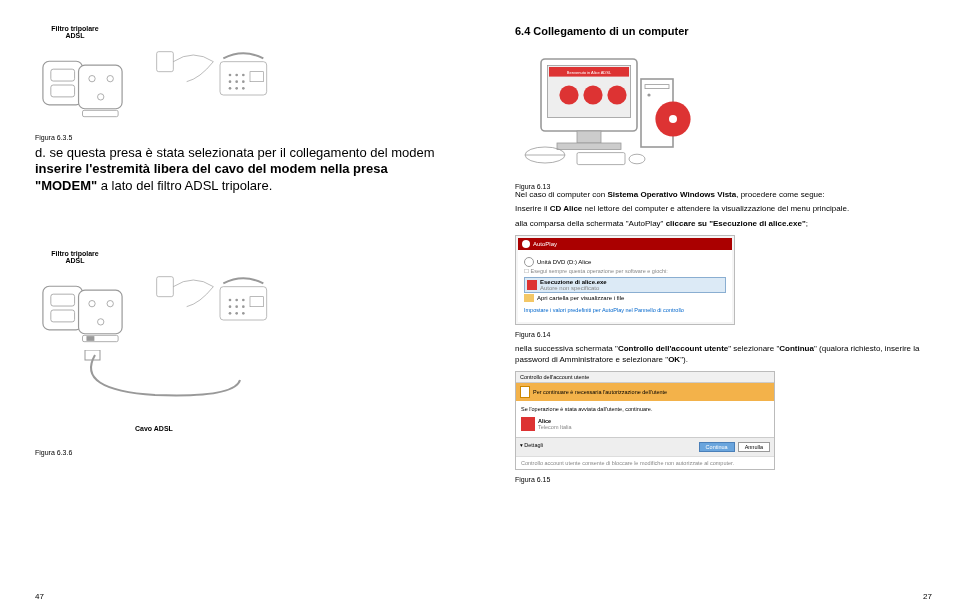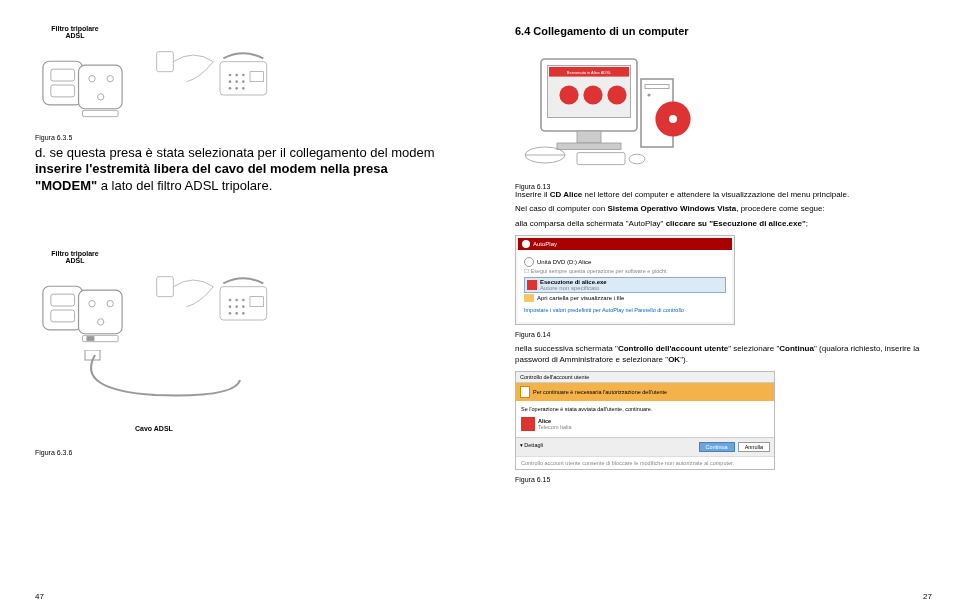--- a/index.html
+++ b/index.html
@@ -150,22 +150,22 @@
     <circle cx="165" cy="55" r="2" fill="#999"></circle>
     <ellipse cx="35" cy="130" rx="25" ry="10" fill="none" stroke="#999"></ellipse>
     <path d="M 10 130 L 60 130" stroke="#999"></path>
     <rect x="75" y="127" width="60" height="15" rx="2" fill="none" stroke="#999"></rect>
     <ellipse cx="150" cy="135" rx="10" ry="6" fill="none" stroke="#999"></ellipse>
     <circle cx="195" cy="85" r="22" fill="#d33"></circle>
     <circle cx="195" cy="85" r="5" fill="#fff"></circle>
   </svg>
   <div class="figure-label fig613-label">Figura 6.13</div>
 
+  <div class="body-text"><span>Nel caso di computer con </span><b>Sistema Operativo Windows Vista</b><span>, procedere come segue:</span></div>
   <div class="body-text"><span>Inserire il </span><b>CD Alice</b><span> nel lettore del computer e attendere la visualizzazione del menu principale.</span></div>
-  <div class="body-text"><span>Nel caso di computer con </span><b>Sistema Operativo Windows Vista</b><span>, procedere come segue:</span></div>
   <div class="body-text"><span>alla comparsa della schermata "AutoPlay" </span><b>cliccare su "Esecuzione di alice.exe"</b><span>;</span></div>
 
   <div class="screenshot-box">
     <div class="screenshot-header">
       <span style="width:8px;height:8px;background:#fff;border-radius:50%;display:inline-block;"></span>
       <span>AutoPlay</span>
     </div>
     <div class="screenshot-body">
       <div class="screenshot-item">
         <span style="width:10px;height:10px;border:1px solid #999;border-radius:50%;display:inline-block;"></span>

